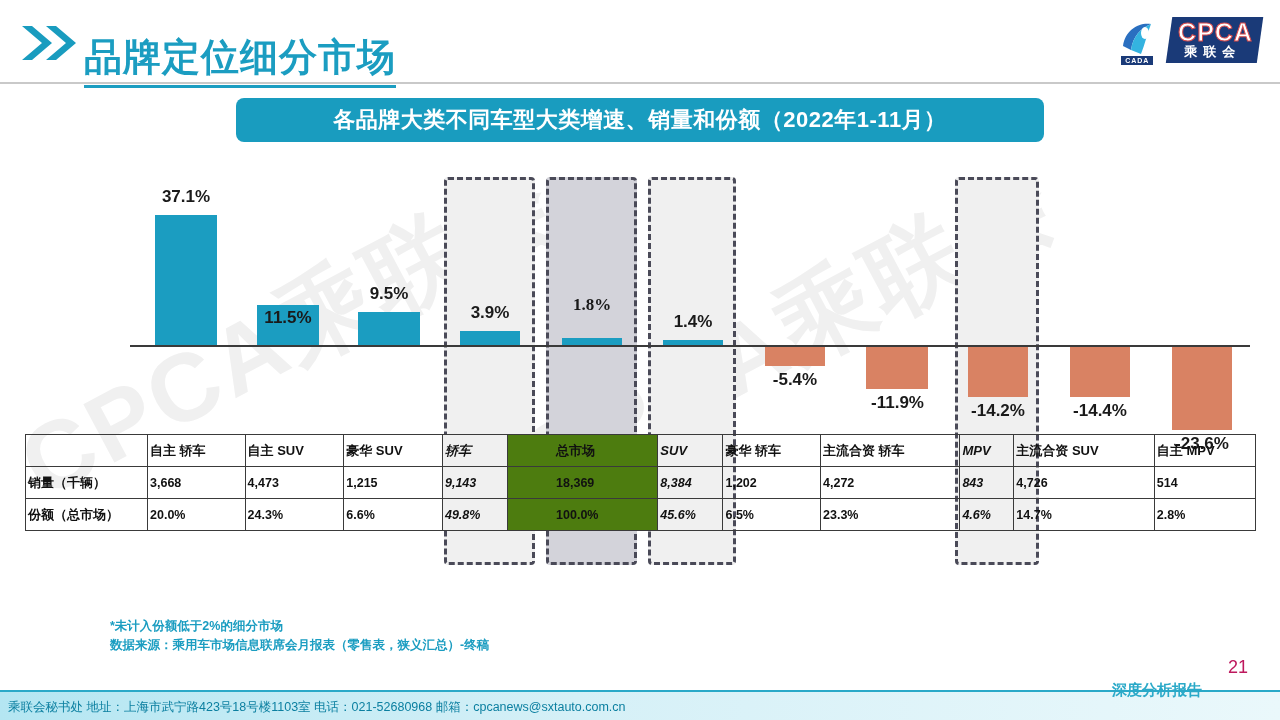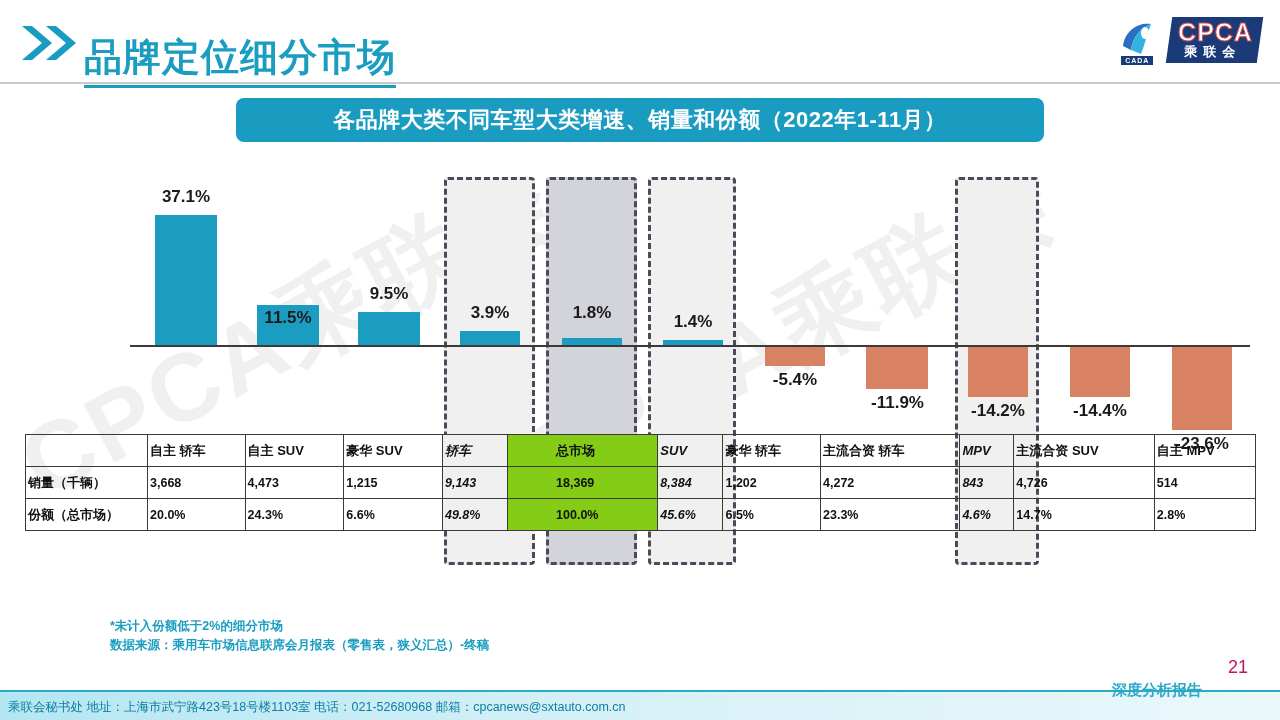--- a/index.html
+++ b/index.html
@@ -174,21 +174,21 @@
     font-size: 12.5px;
     color: #111111;
     height: 32px;
     padding: 0 2px;
   }
   .tbl .hdr-cell { font-weight: bold; font-size: 13px; height: 32px; }
   .tbl .rowlbl { font-weight: bold; font-size: 13px; width: 122px; }
   .tbl .val { font-weight: bold; }
   .tbl .corner { border: 1px solid #3a3a3a; }
   .tbl td.shade { background: #f0f0f0; font-style: italic; }
-  .tbl td.shade-strong { background: #84cc16; padding-left: 48px; }
+  .tbl td.shade-strong { background: #4d7c0f; padding-left: 48px; }
 
   
   .notes {
     position: absolute;
     left: 110px; top: 617px;
     z-index: 5;
   }
   .notes div {
     font-size: 12.5px;
     font-weight: bold;
@@ -290,21 +290,21 @@
     <div class="bar neg" style="left:765px;  width:60px; top:197px; height:19px;"></div>
     <div class="bar neg" style="left:866px;  width:62px; top:197px; height:42px;"></div>
     <div class="bar neg" style="left:968px;  width:60px; top:197px; height:50px;"></div>
     <div class="bar neg" style="left:1070px; width:60px; top:197px; height:50px;"></div>
     <div class="bar neg" style="left:1172px; width:60px; top:197px; height:83px;"></div>
 
     <div class="bar-lbl" style="left:145px; top:37px;  width:82px;">37.1%</div>
     <div class="bar-lbl" style="left:247px; top:127px; width:82px;margin-top:31px;">11.5%</div>
     <div class="bar-lbl" style="left:348px; top:134px; width:82px;">9.5%</div>
     <div class="bar-lbl" style="left:449px; top:153px; width:82px;">3.9%</div>
-    <div class="bar-lbl" style="left:551px; top:153px; width:82px;">1.8%</div>
+    <div class="bar-lbl" style="left:551px; top:145px; width:82px;font-family:Liberation Serif, serif;">1.8%</div>
     <div class="bar-lbl" style="left:652px; top:162px; width:82px;">1.4%</div>
     <div class="bar-lbl" style="left:754px; top:220px; width:82px;">-5.4%</div>
     <div class="bar-lbl" style="left:850px; top:243px; width:95px;">-11.9%</div>
     <div class="bar-lbl" style="left:952px; top:251px; width:92px;">-14.2%</div>
     <div class="bar-lbl" style="left:1054px; top:251px; width:92px;">-14.4%</div>
     <div class="bar-lbl" style="left:1156px; top:284px; width:92px;">-23.6%</div>
   </div>
 
   <table class="tbl">
     <tbody>

